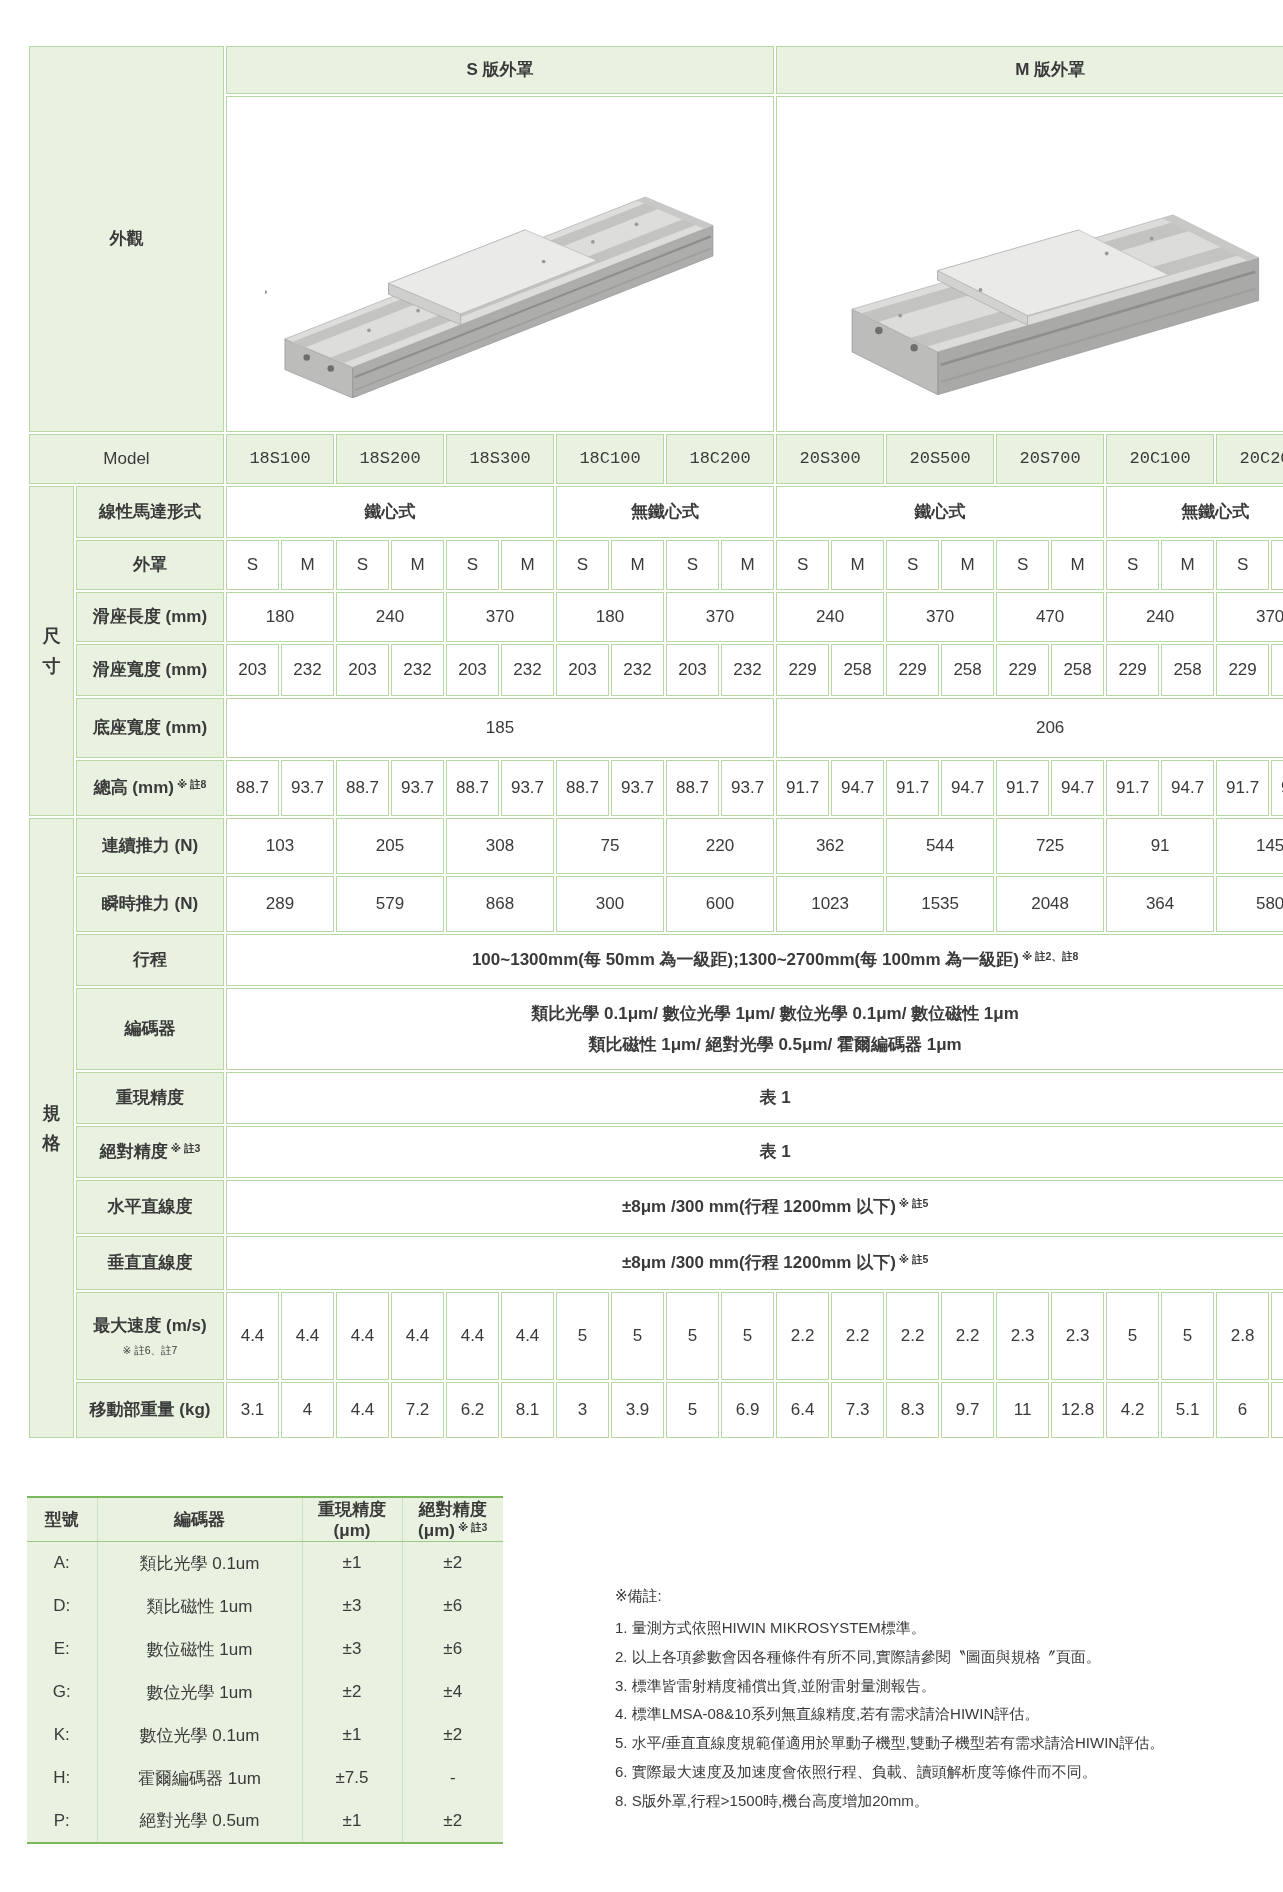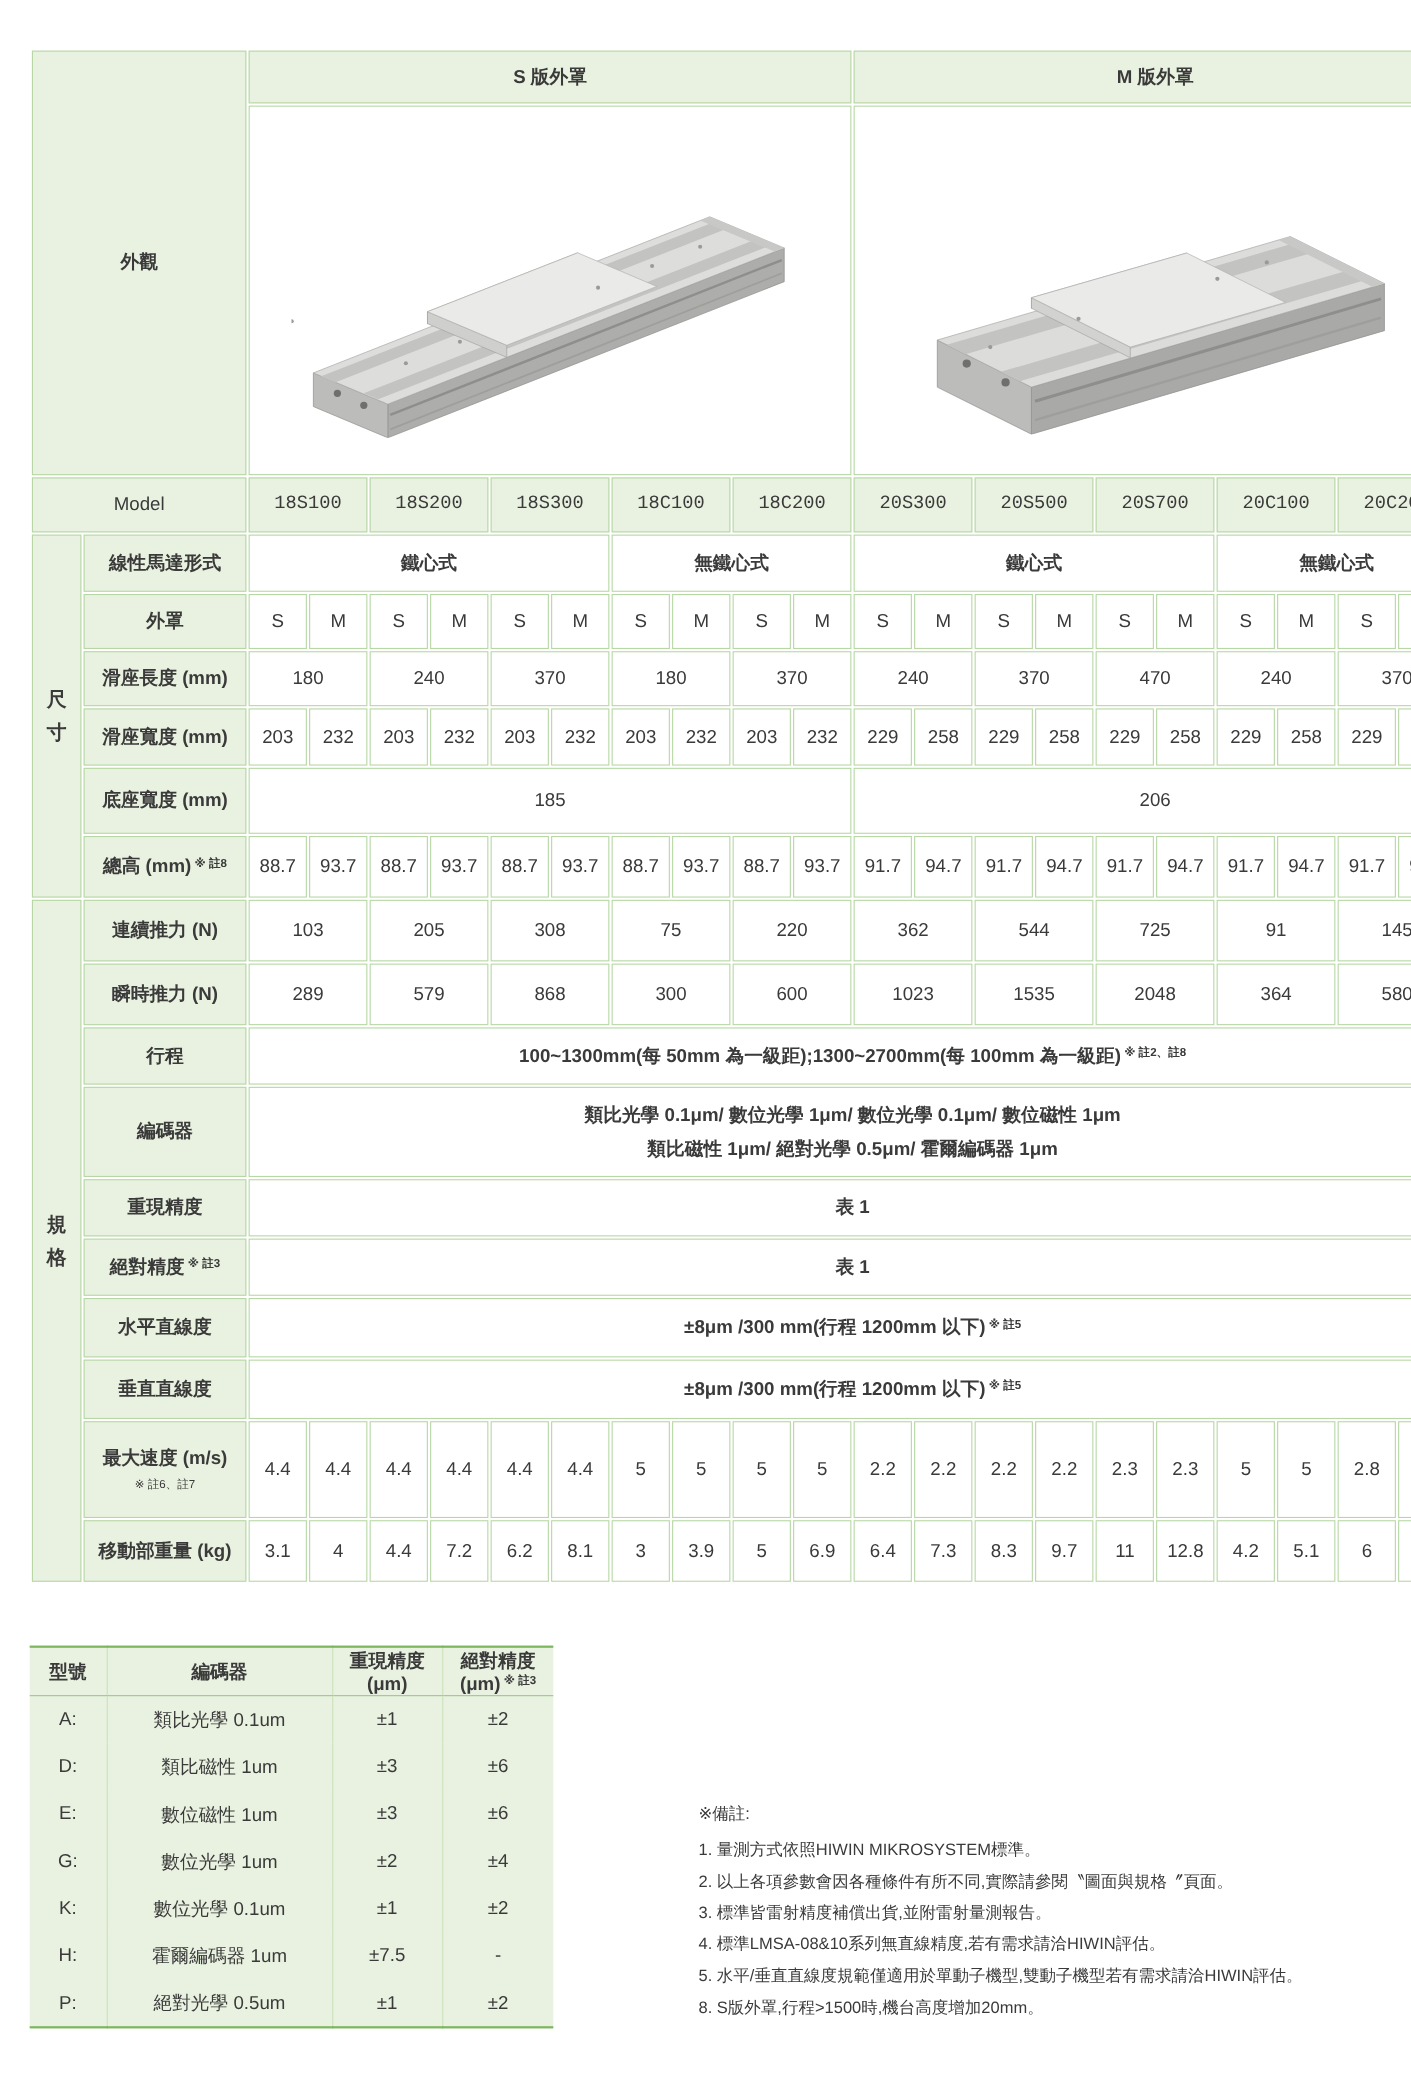--- a/index.html
+++ b/index.html
@@ -27,21 +27,21 @@
   td.model{background:var(--pale);font-weight:normal;font-family:Liberation Mono, monospace;}
   td.sec{background:var(--pale);padding:0;}
   td.sec div{font-size:18px;font-weight:bold;margin:7px 0;}
   td.val{background:#fff;}
   td.val.b{font-weight:bold;}
   span.note{font-size:10.5px;font-weight:bold;position:relative;top:-5px;margin-left:3px;white-space:nowrap;}
   div.noteb{font-size:10.5px;font-weight:normal;margin-top:7px;}
   .ln+.ln{margin-top:9px;}
 
   
-  .bottom{display:flex;margin:56px 0 0 27px;align-items:flex-end;gap:20px;}
+  .bottom{display:flex;margin:56px 0 0 27px;align-items:center;}
   table.enc{border-collapse:collapse;width:476px;background:var(--pale);
             border-top:2px solid var(--bs);border-bottom:2px solid var(--bs);table-layout:fixed;}
   table.enc th,table.enc td{font-size:17px;text-align:center;vertical-align:middle;
                             border-left:1px solid var(--encsep);height:43px;padding:0;}
   table.enc th{font-weight:bold;height:42px;border-bottom:1px solid #9cc986;}
   table.enc th:first-child,table.enc td:first-child{border-left:none;}
 
   .notes{margin-left:112px;padding-top:64px;width:650px;font-size:15px;line-height:1.45;}
   .notes-title{margin-bottom:10px;}
   .note-item{padding-left:25px;text-indent:-25px;margin-bottom:7px;}
@@ -409,17 +409,18 @@
         </tbody>
       </table>
     <div class="notes">
       <div class="notes-title">※備註:</div>
       <div id="notes-list">
           <div class="note-item">1. 量測方式依照HIWIN MIKROSYSTEM標準。</div>
           <div class="note-item">2. 以上各項參數會因各種條件有所不同,實際請參閱〝圖面與規格〞頁面。</div>
           <div class="note-item">3. 標準皆雷射精度補償出貨,並附雷射量測報告。</div>
           <div class="note-item">4. 標準LMSA-08&amp;10系列無直線精度,若有需求請洽HIWIN評估。</div>
           <div class="note-item">5. 水平/垂直直線度規範僅適用於單動子機型,雙動子機型若有需求請洽HIWIN評估。</div>
+          <div class="note-item">6. 實際最大速度及加速度會依照行程、負載、讀頭解析度等條件而不同。</div>
           <div class="note-item">8. S版外罩,行程&gt;1500時,機台高度增加20mm。</div>
         </div>
     </div>
   </div>
 </div>
 
 </body></html>

